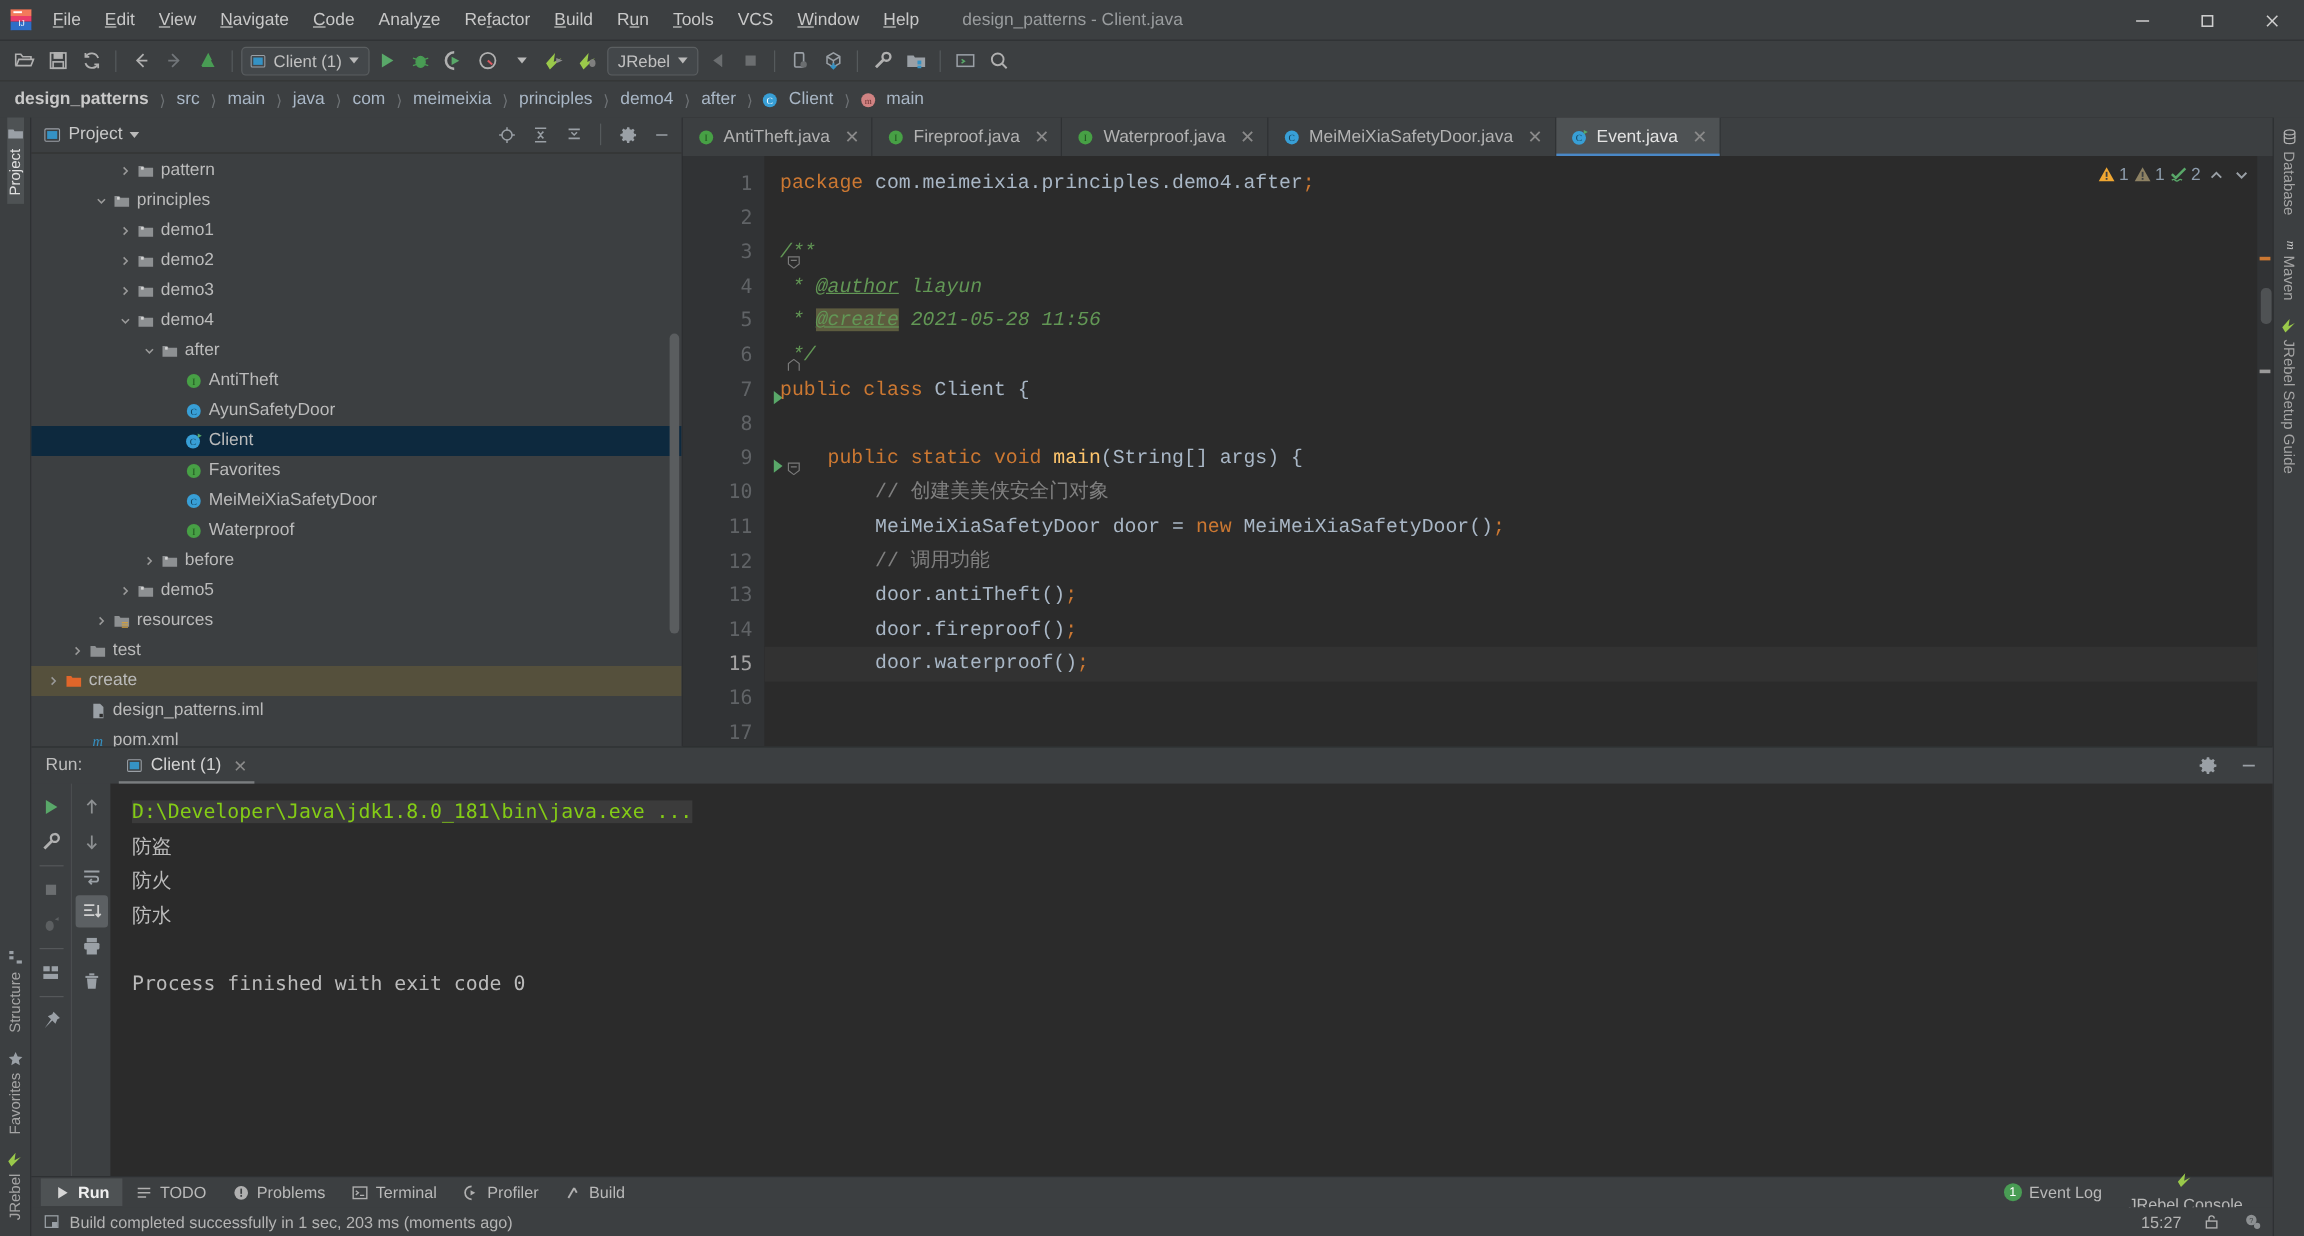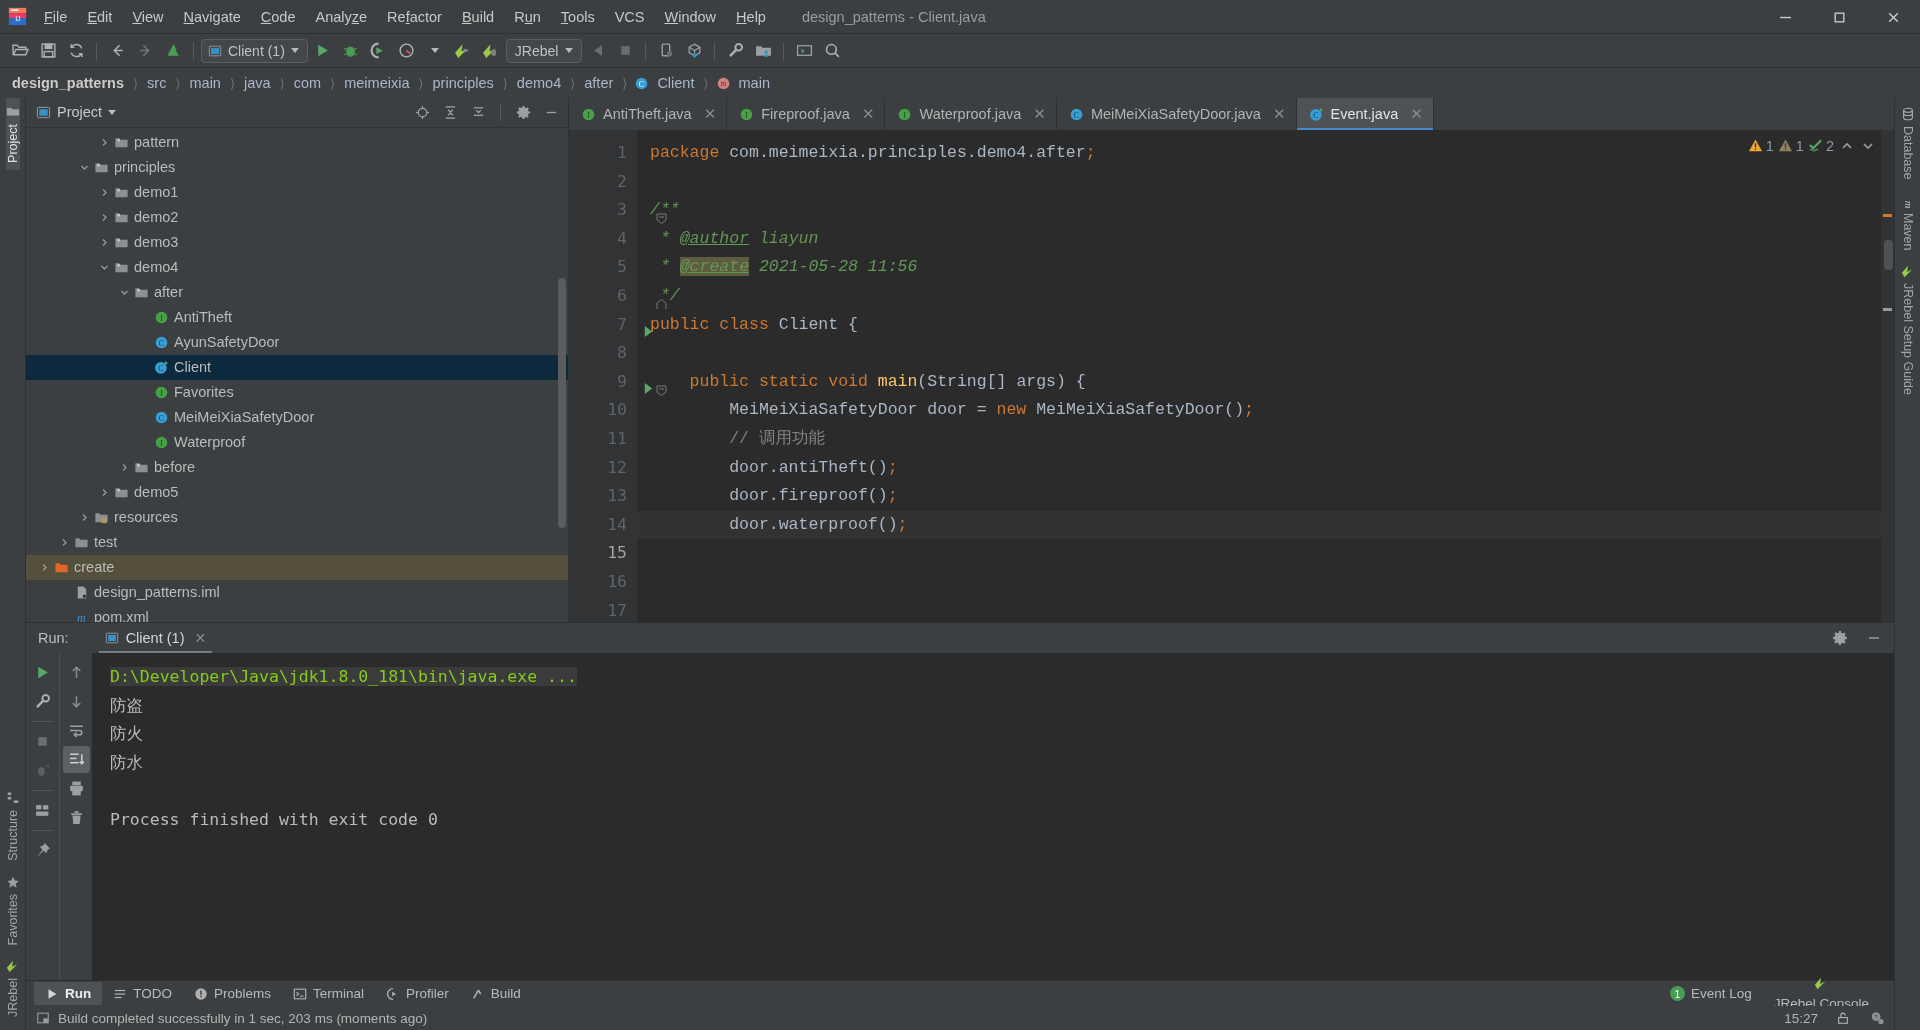--- a/index.html
+++ b/index.html
@@ -877,20 +877,21 @@
             <div class="codearea" id="code">
                 <div class="cline"><span class="kw">package</span> com.meimeixia.principles.demo4.after<span class="sem">;</span></div>
                 <div class="cline">&nbsp;</div>
                 <div class="cline"><span class="jdoc">/**</span></div>
                 <div class="cline"> <span class="jdoc">* </span><span class="jtag">@author</span><span class="jdoc"> liayun</span></div>
                 <div class="cline"> <span class="jdoc">* </span><span class="jtag-hl">@create</span><span class="jdoc"> 2021-05-28 11:56</span></div>
                 <div class="cline"> <span class="jdoc">*/</span></div>
                 <div class="cline"><span class="kw">public class </span><span class="cls">Client</span> {</div>
                 <div class="cline">&nbsp;</div>
                 <div class="cline">    <span class="kw">public static void </span><span class="fn">main</span>(String[] args) {</div>
+                <div class="cline">        <span class="cmt">// 创建美美侠安全门对象</span></div>
                 <div class="cline">        MeiMeiXiaSafetyDoor door = <span class="kw">new </span>MeiMeiXiaSafetyDoor()<span class="sem">;</span></div>
                 <div class="cline">        <span class="cmt">// 调用功能</span></div>
                 <div class="cline">        door.antiTheft()<span class="sem">;</span></div>
                 <div class="cline">        door.fireproof()<span class="sem">;</span></div>
                 <div class="cline hl">        door.waterproof()<span class="sem">;</span></div>
                 <div class="cline">&nbsp;</div>
                 <div class="cline">&nbsp;</div>
               </div>
 
             <div class="inspect">

